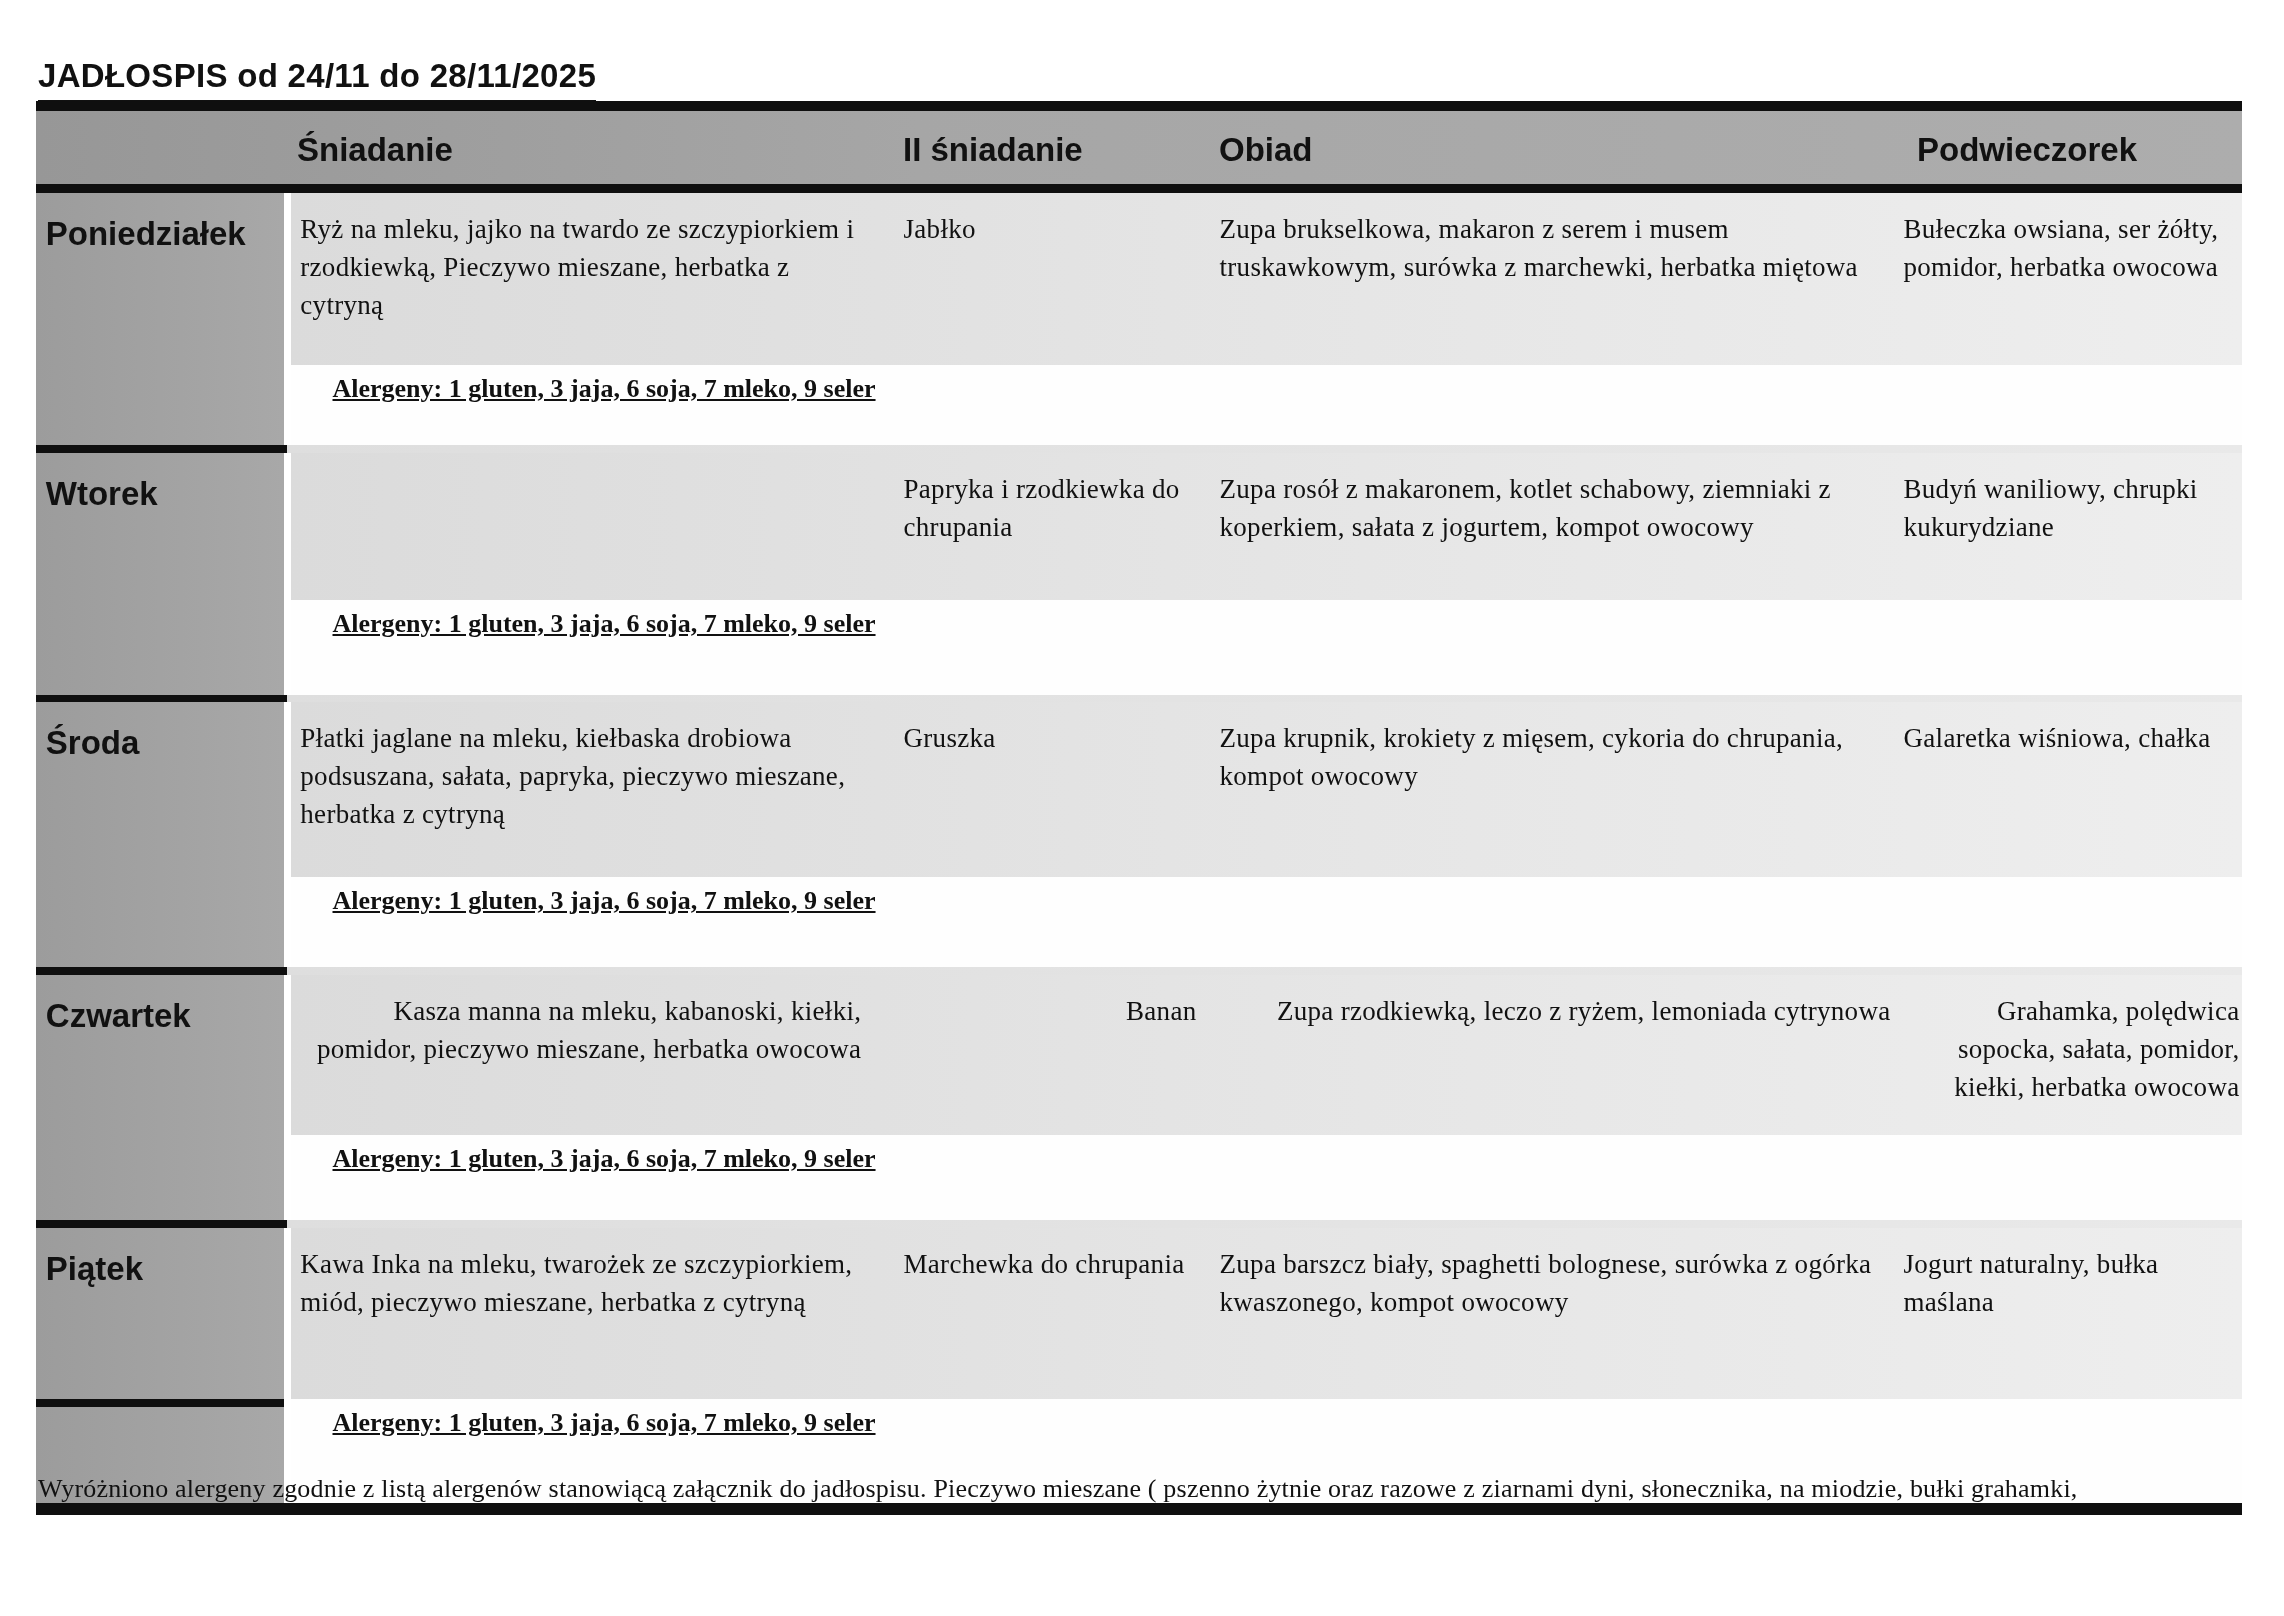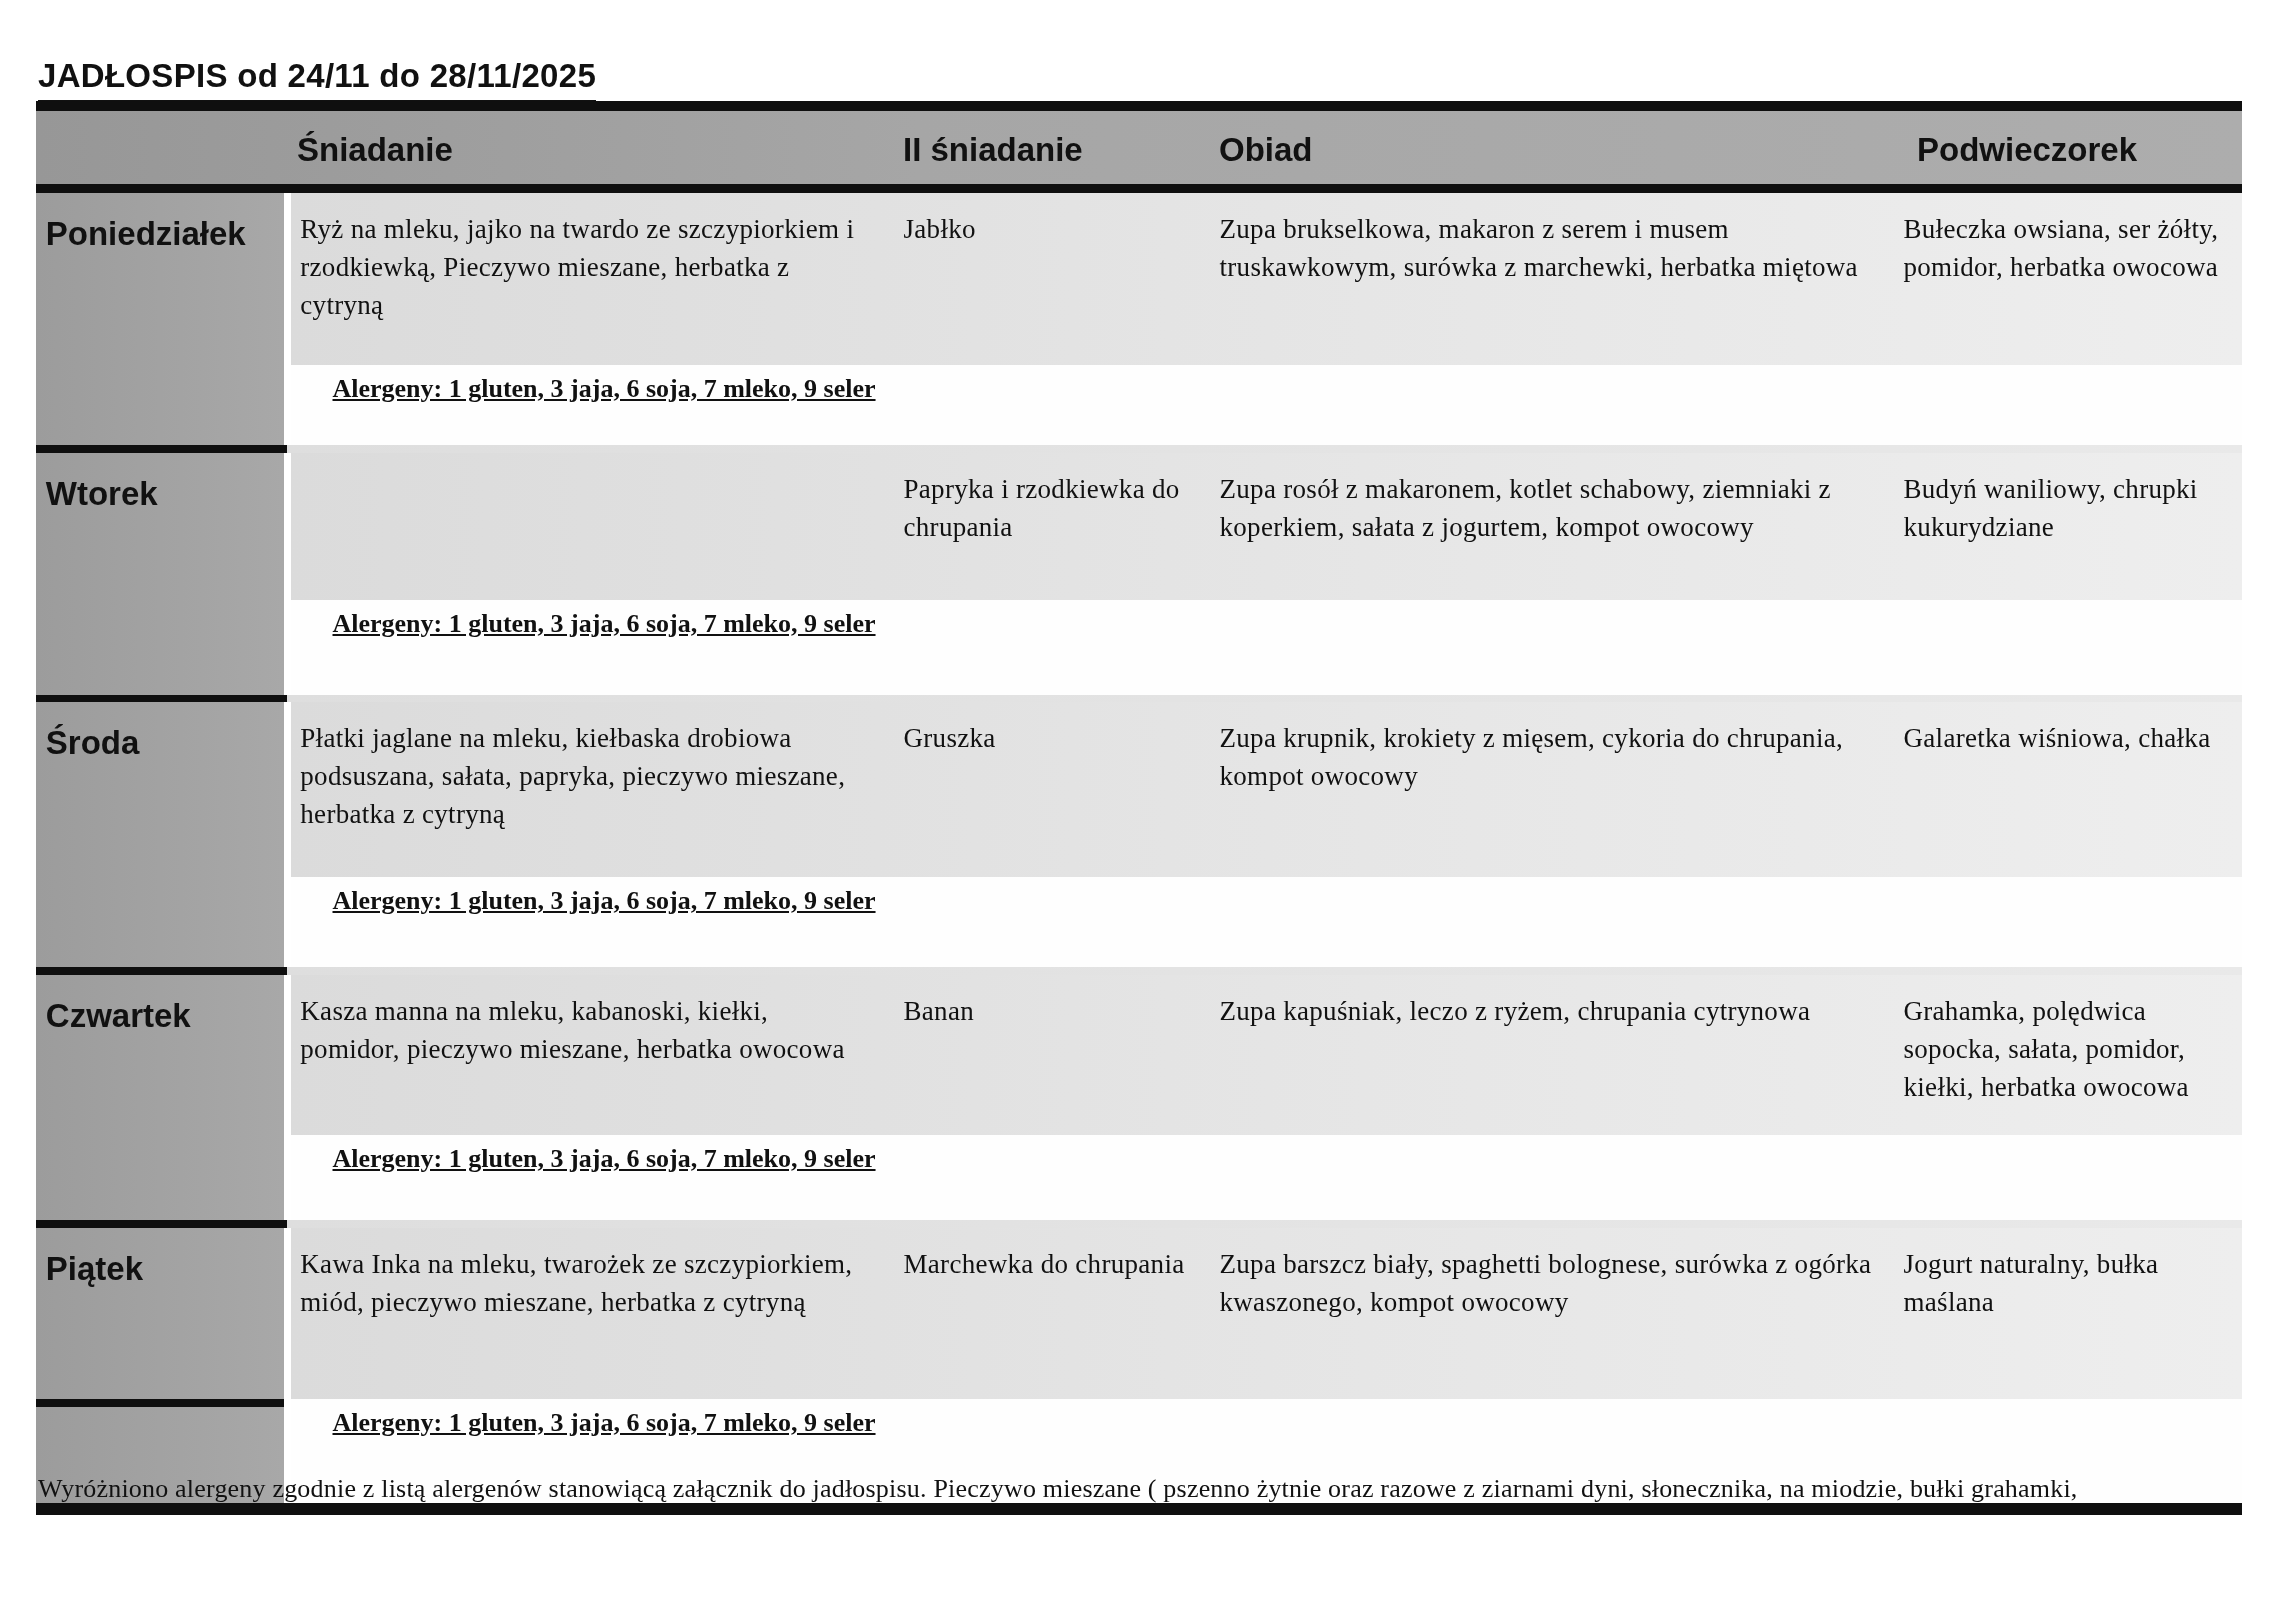--- a/index.html
+++ b/index.html
@@ -57,21 +57,21 @@
   .c-lunch{left:929px;width:671px;}
   .c-snack{left:1613px;width:336px;}
   .allergen-row{
     background:#fefefe;
     font-weight:bold;font-size:26px;
     padding:9px 0 0 42px;box-sizing:border-box;text-decoration:underline;
   }
   .s0 .meal-row{height:172px;} .s0 .allergen-row{height:80px;}
   .s1 .meal-row{height:147px;} .s1 .allergen-row{height:95px;}
   .s2 .meal-row{height:175px;} .s2 .allergen-row{height:90px;}
-  .s3 .meal-row{height:160px;} .s3 .allergen-row{height:85px;}
+  .s3 .meal-row{height:160px;text-align:right;} .s3 .allergen-row{height:85px;}
   .s4 .meal-row{height:171px;} .s4 .allergen-row{height:104px;}
   .day-sep{display:flex;height:7.8px;}
   .day-sep-bar{width:251px;flex:0 0 251px;background:#0f0f0f;}
   .day-sep-fill{flex:1;background:linear-gradient(90deg,#dedede,#e9e9e9);}
   .fri-inner-bar{
     position:absolute;left:0;top:171px;width:248px;height:7.8px;background:#0f0f0f;
   }
   .smileys{
     margin-top:6.5px;font-size:34px;letter-spacing:11.7px;
     font-family:"DejaVu Sans",sans-serif;line-height:39px;
@@ -159,21 +159,21 @@
     </div>
 
     <div class="day-section s3">
       <div class="day-col">
         <span>Czwartek</span>
       </div>
       <div class="content-col">
         <div class="meal-row">
           <div class="cell c-breakfast">Kasza manna na mleku, kabanoski, kiełki, pomidor, pieczywo mieszane, herbatka owocowa</div>
           <div class="cell c-second">Banan</div>
-          <div class="cell c-lunch">Zupa kapuśniak, leczo z ryżem, chrupania cytrynowa</div>
+          <div class="cell c-lunch">Zupa rzodkiewką, leczo z ryżem, lemoniada cytrynowa</div>
           <div class="cell c-snack">Grahamka, polędwica sopocka, sałata, pomidor, kiełki, herbatka owocowa</div>
         </div>
         <div class="allergen-row">Alergeny: 1 gluten, 3 jaja, 6 soja, 7 mleko, 9 seler</div>
       </div>
     </div>
 
     <div class="day-sep">
       <div class="day-sep-bar"></div>
       <div class="day-sep-fill"></div>
     </div>

